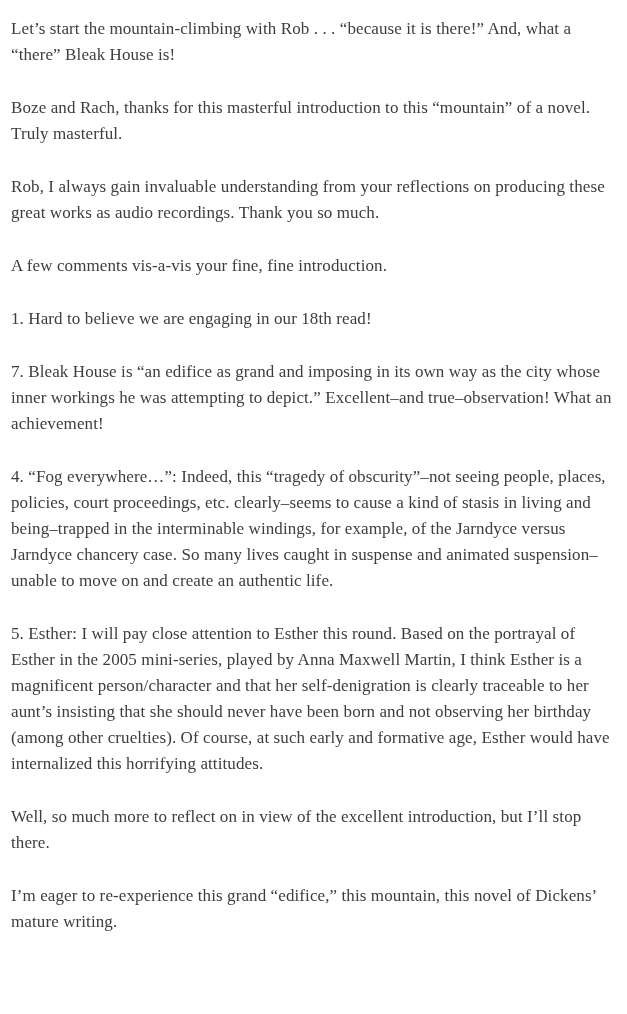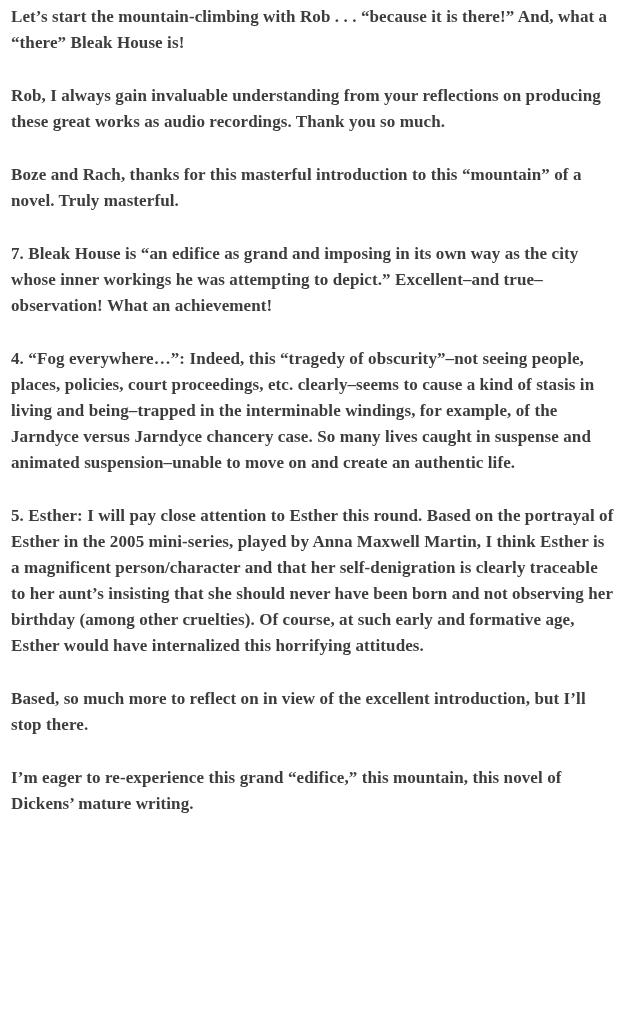--- a/index.html
+++ b/index.html
@@ -15,35 +15,36 @@
     background: #ffffff;
   }
   .comment-body {
     font-family: "Liberation Serif", "DejaVu Serif", serif;
     font-size: 17px;
     line-height: 26px;
     color: #3d3d3d;
     letter-spacing: 0.1px;
   }
   .comment-body p {
-    margin: 0 0 27px 0;
+    margin: 12px 0 27px 0;
     padding: 0;
-    font-weight: bold;
   }
   .comment-body p:last-child {
     margin-bottom: 0;
   }
 </style>
 </head>
 <body>
 
 <div class="page">
   <div class="comment-body">
     <p>Let’s start the mountain-climbing with Rob . . . “because it is there!” And, what a “there” Bleak House is!</p>
+    <p>Boze and Rach, thanks for this masterful introduction to this “mountain” of a novel. Truly masterful.</p>
     <p>Rob, I always gain invaluable understanding from your reflections on producing these great works as audio recordings. Thank you so much.</p>
-    <p>Boze and Rach, thanks for this masterful introduction to this “mountain” of a novel. Truly masterful.</p>
+    <p>A few comments vis-a-vis your fine, fine introduction.</p>
+    <p>1. Hard to believe we are engaging in our 18th read!</p>
     <p>7. Bleak House is “an edifice as grand and imposing in its own way as the city whose inner workings he was attempting to depict.” Excellent–and true–observation! What an achievement!</p>
     <p>4. “Fog everywhere…”: Indeed, this “tragedy of obscurity”–not seeing people, places, policies, court proceedings, etc. clearly–seems to cause a kind of stasis in living and being–trapped in the interminable windings, for example, of the Jarndyce versus Jarndyce chancery case. So many lives caught in suspense and animated suspension–unable to move on and create an authentic life.</p>
     <p>5. Esther: I will pay close attention to Esther this round. Based on the portrayal of Esther in the 2005 mini-series, played by Anna Maxwell Martin, I think Esther is a magnificent person/character and that her self-denigration is clearly traceable to her aunt’s insisting that she should never have been born and not observing her birthday (among other cruelties). Of course, at such early and formative age, Esther would have internalized this horrifying attitudes.</p>
-    <p>Based, so much more to reflect on in view of the excellent introduction, but I’ll stop there.</p>
+    <p>Well, so much more to reflect on in view of the excellent introduction, but I’ll stop there.</p>
     <p>I’m eager to re-experience this grand “edifice,” this mountain, this novel of Dickens’ mature writing.</p>
   </div>
 </div>
 
 </body></html>

